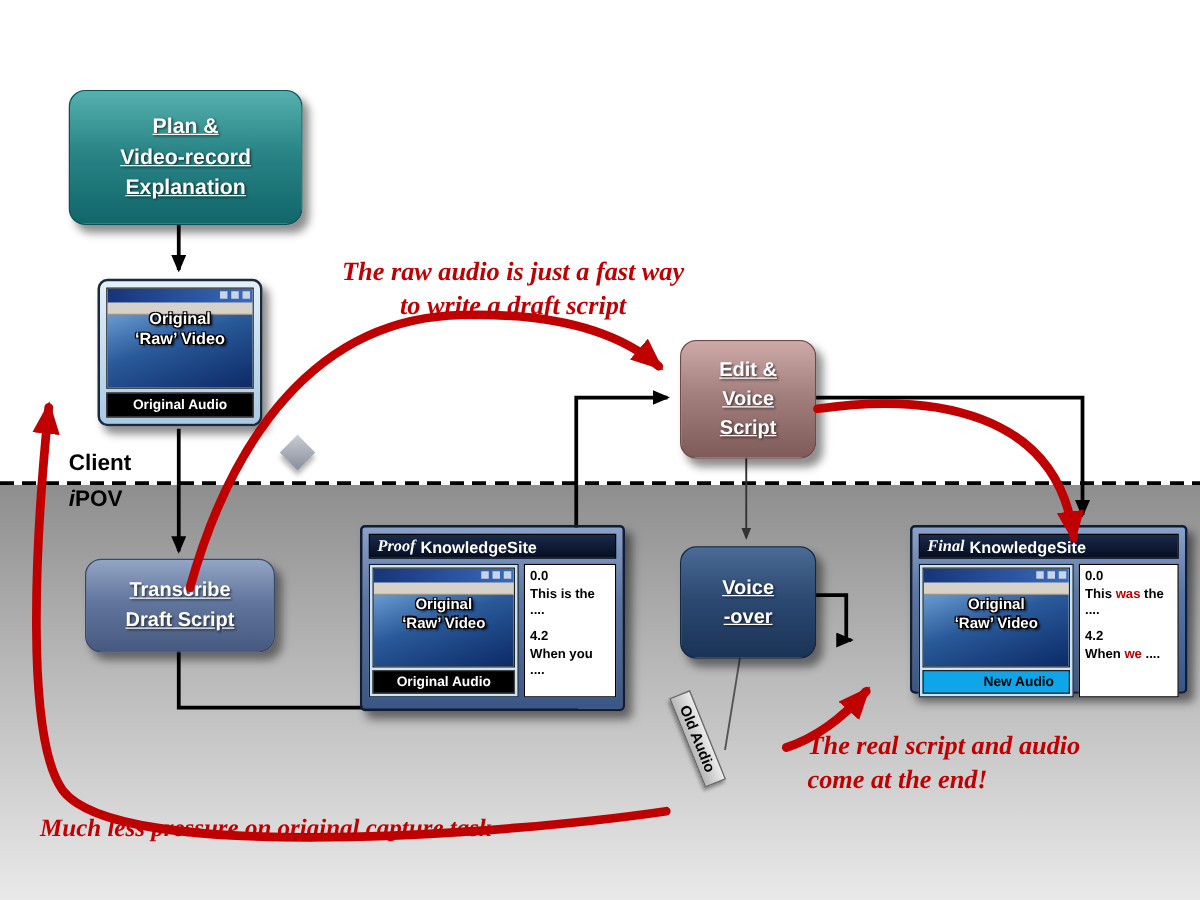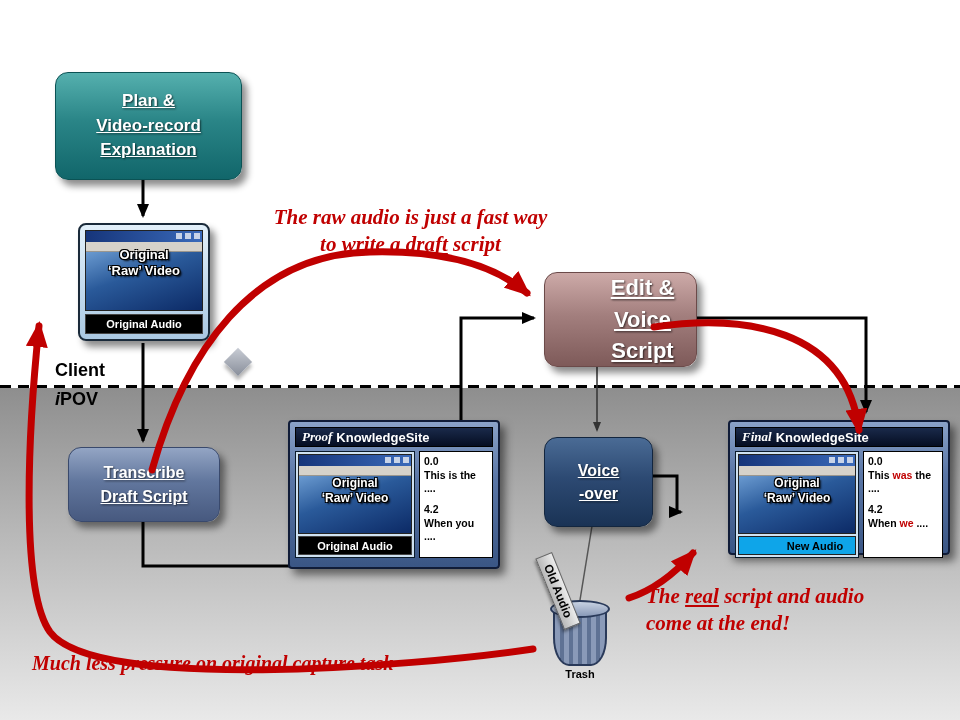--- a/index.html
+++ b/index.html
@@ -21,22 +21,22 @@
   .lbl-ipov .it{font-style:italic;}
   
   .pbox{position:absolute;border-radius:13px;color:#fff;font-weight:bold;text-align:center;
     display:flex;flex-direction:column;justify-content:center;z-index:2;
     box-shadow:5px 6px 7px rgba(0,0,0,0.45);text-shadow:1px 1px 2px rgba(0,0,0,0.65);text-decoration:underline;}
   .pbox div{line-height:1.45;}
   .box-plan{left:55px;top:72px;width:185px;height:106px;font-size:17px;
     background:linear-gradient(180deg,#55b0ae 0%,#2a8587 45%,#11666a 100%);border:1px solid #0b5254;}
   .box-transcribe{left:68px;top:447px;width:150px;height:73px;font-size:16px;
     background:linear-gradient(180deg,#93a5c4 0%,#62779e 45%,#47597f 100%);border:1px solid #39496c;}
-  .box-edit{left:544px;top:272px;width:107px;height:93px;font-size:22px;
-    background:linear-gradient(180deg,#cdaaa8 0%,#a37f7e 45%,#7e5a59 100%);border:1px solid #6b4a49;padding-left:44px;}
+  .box-edit{left:544px;top:272px;width:107px;height:93px;font-size:16px;
+    background:linear-gradient(180deg,#cdaaa8 0%,#a37f7e 45%,#7e5a59 100%);border:1px solid #6b4a49;}
   .box-voice{left:544px;top:437px;width:107px;height:88px;font-size:16px;
     background:linear-gradient(180deg,#4a6b95 0%,#2d4a73 45%,#1a3355 100%);border:1px solid #13263f;}
   
   .thumb-frame{position:absolute;left:78px;top:223px;width:132px;height:118px;z-index:2;
     background:linear-gradient(180deg,#e2f0fa 0%,#aac8e2 100%);border:2px solid #1a2a3a;border-radius:8px;
     box-shadow:5px 6px 7px rgba(0,0,0,0.45);padding:5px;box-sizing:border-box;
     display:flex;flex-direction:column;}
   .mini-win{position:relative;flex:1;border:1px solid #222;display:flex;flex-direction:column;overflow:hidden;}
   .mini-title{height:11px;background:linear-gradient(90deg,#16357a,#3a6aba);position:relative;}
   .win-dots{position:absolute;right:2px;top:2px;width:6px;height:6px;background:#c8d4e8;
@@ -65,21 +65,21 @@
   .ks-final .ks-thumb{width:124px;}
   .ks-thumb .thumb-label{top:24px;font-size:12px;}
   .ks-thumb .audio-bar{margin-top:2px;height:17px;}
   .script-panel{flex:1;background:#fff;border:1px solid #000;color:#000;font-size:10.5px;font-weight:bold;
     padding:3px 4px;line-height:1.3;box-sizing:border-box;}
   .script-panel .gap{margin-top:7px;}
   .red-word{color:#c00000;}
   
   .note{position:absolute;color:#c00000;font-weight:bold;font-style:italic;z-index:5;
     font-family:"Liberation Serif",serif;line-height:1.3;}
-  .note .ul{text-decoration:underline;}
+  .note .ul{}
   .note-raw{left:238px;top:204px;width:345px;text-align:center;font-size:21px;}
   .note-real{left:646px;top:583px;width:290px;font-size:21px;}
   .note-pressure{left:32px;top:650px;font-size:20px;}
   
   .trash{position:absolute;left:549px;top:600px;width:62px;height:78px;z-index:2;}
   .trash-body{position:absolute;left:4px;top:8px;width:50px;height:56px;
     background:repeating-linear-gradient(90deg,#8a9ab8 0 5px,#5f7294 5px 9px);
     border:2px solid #2a3a5a;border-top:none;border-radius:4px 4px 16px 16px / 4px 4px 28px 28px;}
   .trash-lid{position:absolute;left:1px;top:0;width:56px;height:14px;border-radius:50%;
     background:linear-gradient(180deg,#c8d2e2,#8a9ab8);border:2px solid #2a3a5a;}
@@ -216,25 +216,20 @@
       <div class="script-panel">
         <div>0.0</div>
         <div><span>This </span><span class="red-word">was</span><span> the</span></div>
         <div>....</div>
         <div class="gap">4.2</div>
         <div><span>When </span><span class="red-word">we</span><span> ....</span></div>
       </div>
     </div>
   </div>
 
-  <div class="trash">
-    <div class="trash-body"></div>
-    <div class="trash-lid"></div>
-    <div class="trash-caption">Trash</div>
-  </div>
   <div class="old-audio">Old Audio</div>
 
   <div class="diamond"></div>
 
   <svg class="svg-layer svg-red">
     <defs>
       <marker id="mr" markerUnits="userSpaceOnUse" markerWidth="26" markerHeight="22" refX="21" refY="11" orient="auto">
         <polygon points="0,0 26,11 0,22" fill="#c00000"></polygon>
       </marker>
     </defs>

